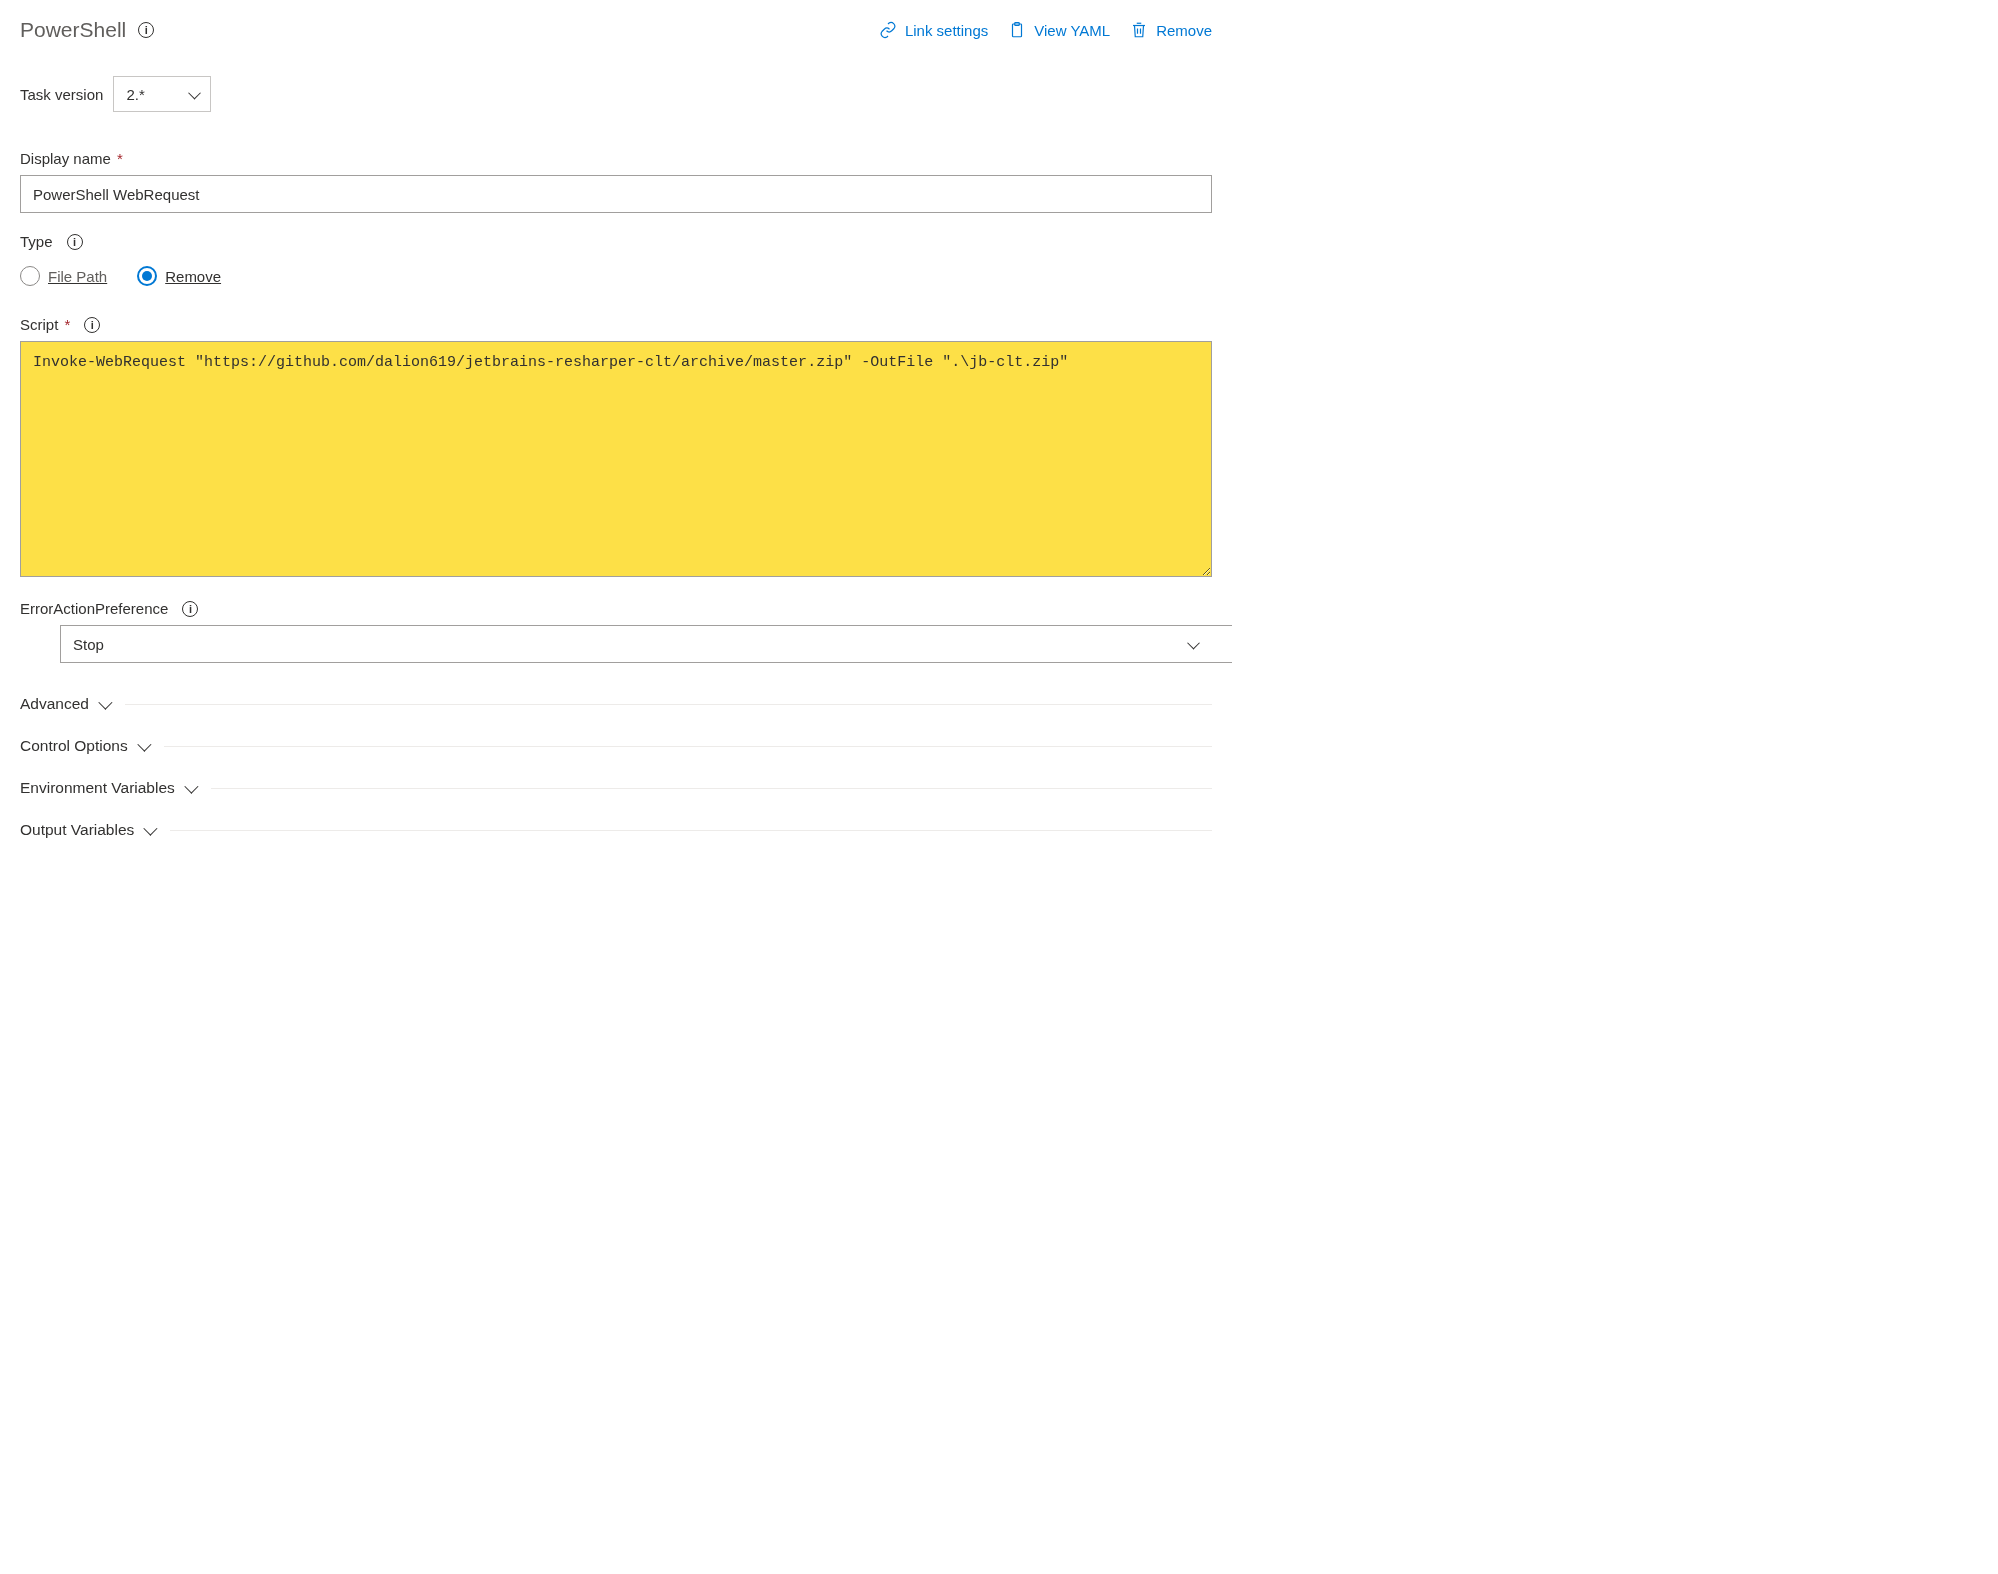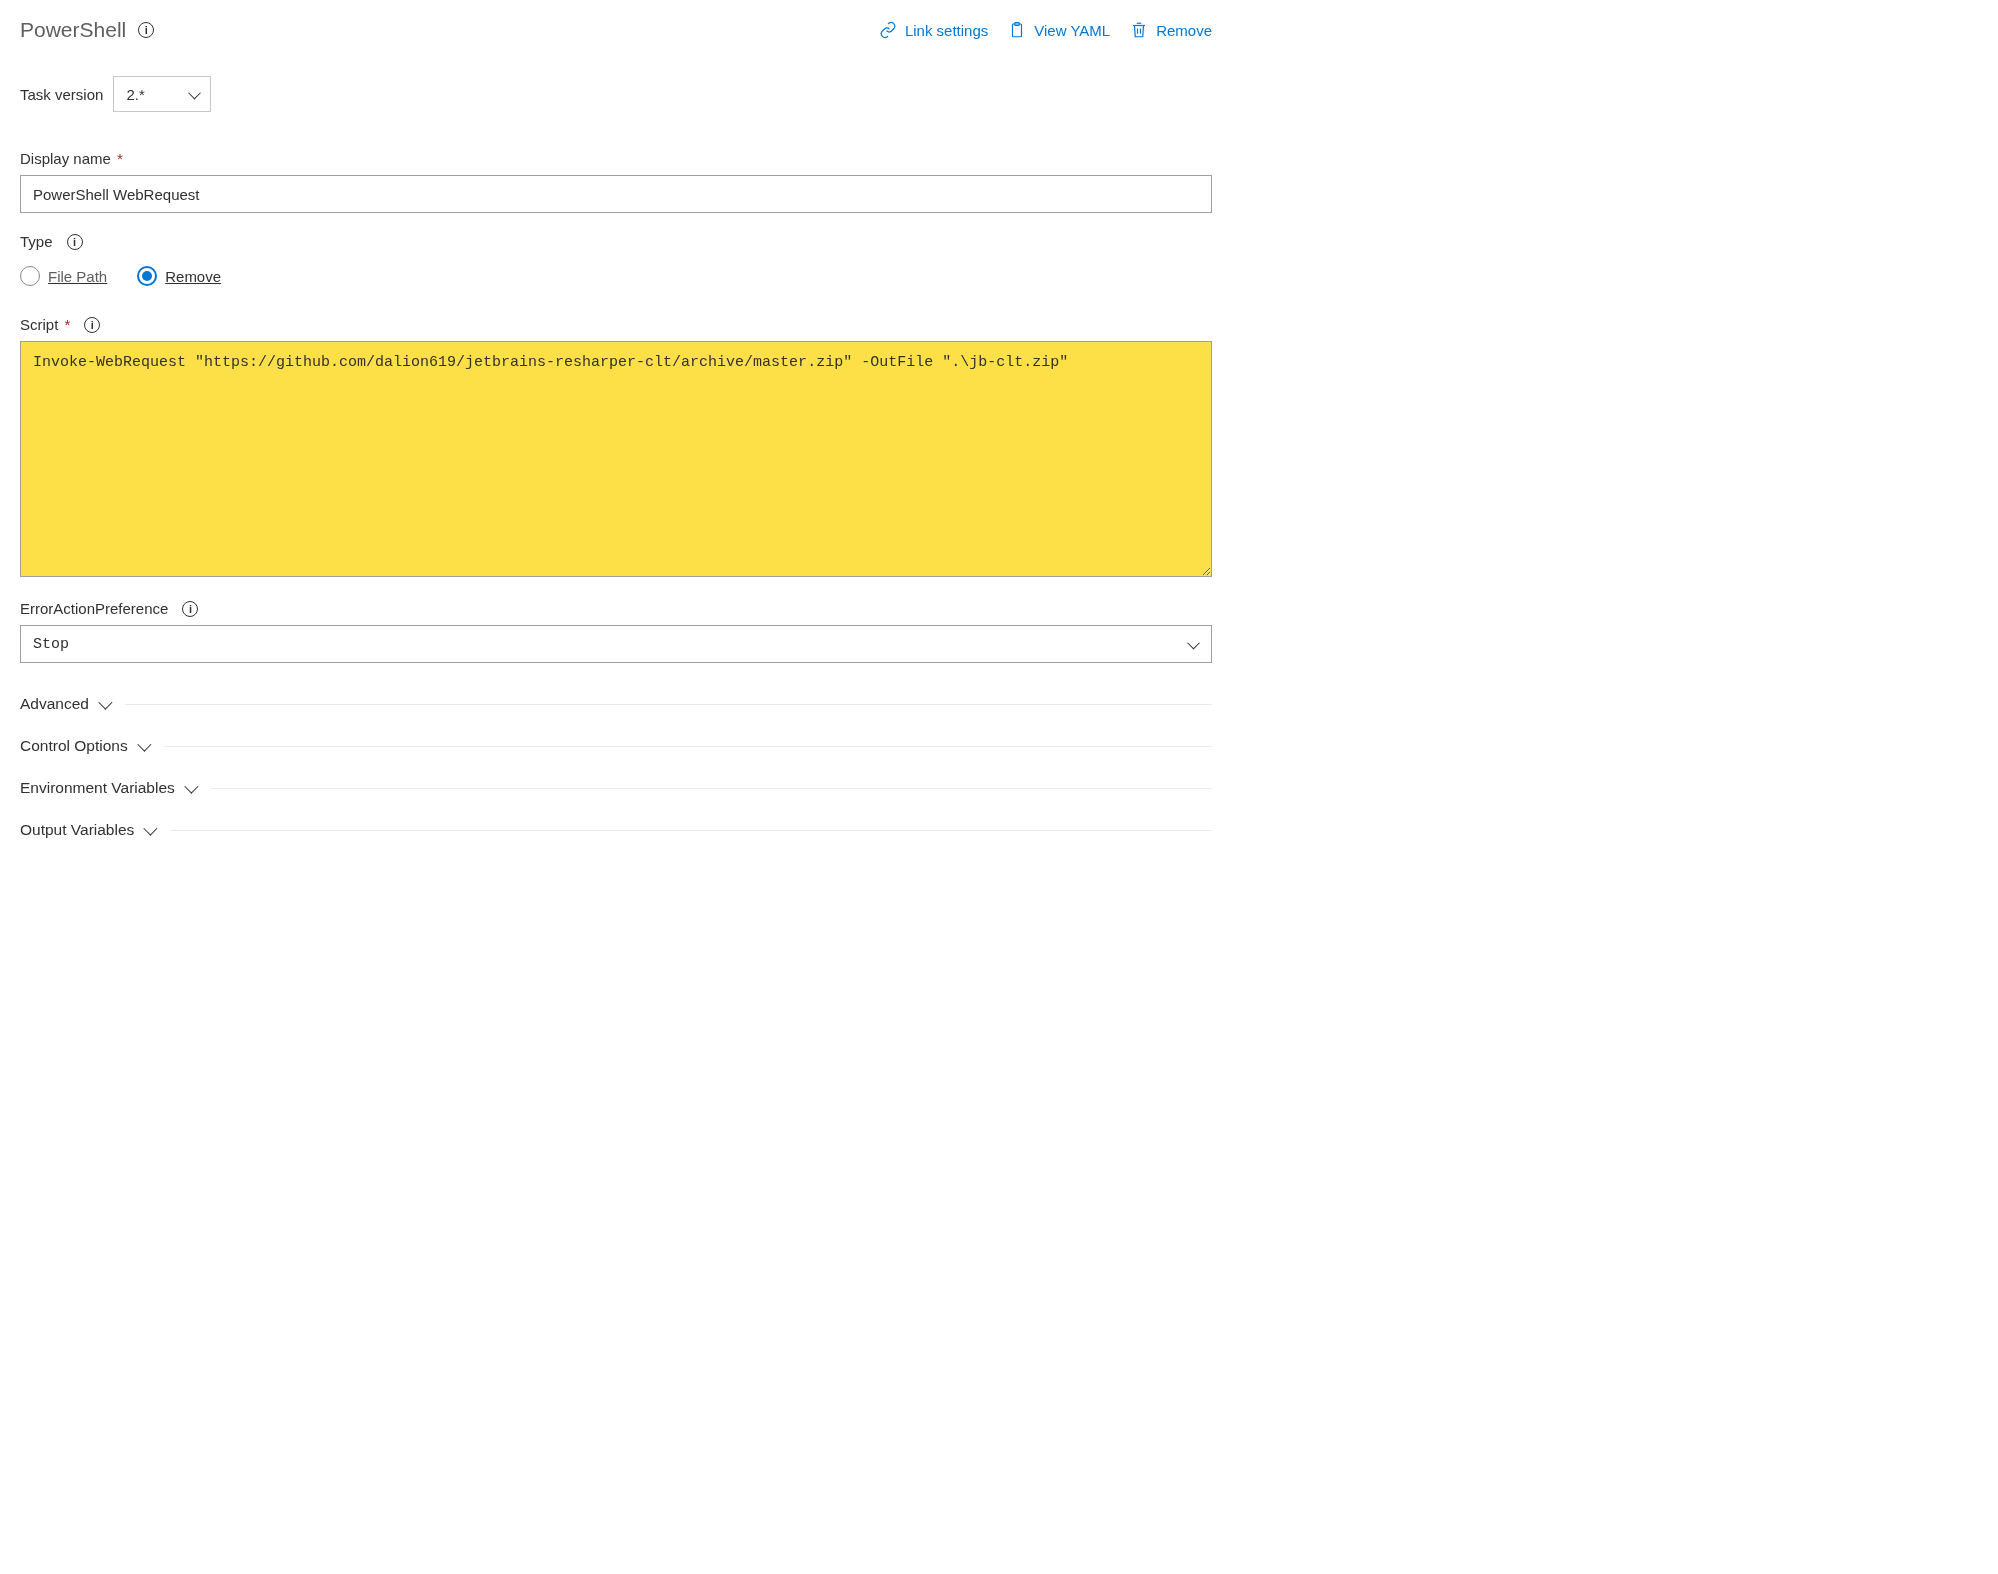--- a/index.html
+++ b/index.html
@@ -186,22 +186,23 @@
   .full-select {
     width: 100%;
     height: 38px;
     border: 1px solid #a19f9d;
     padding: 0 40px 0 12px;
     font-size: 15px;
     background: #fff;
     appearance: none;
     -webkit-appearance: none;
     cursor: pointer;
-    font-family: Liberation Mono, monospace;
-    color: #323130;
+    font-family: Liberation Sans, sans-serif;
+    color: #323130;
+    margin-left: 40px;
   }
   .full-select-wrap::after {
     content: "";
     position: absolute;
     right: 14px;
     top: 50%;
     transform: translateY(-60%) rotate(45deg);
     width: 8px;
     height: 8px;
     border-right: 1.5px solid #323130;

